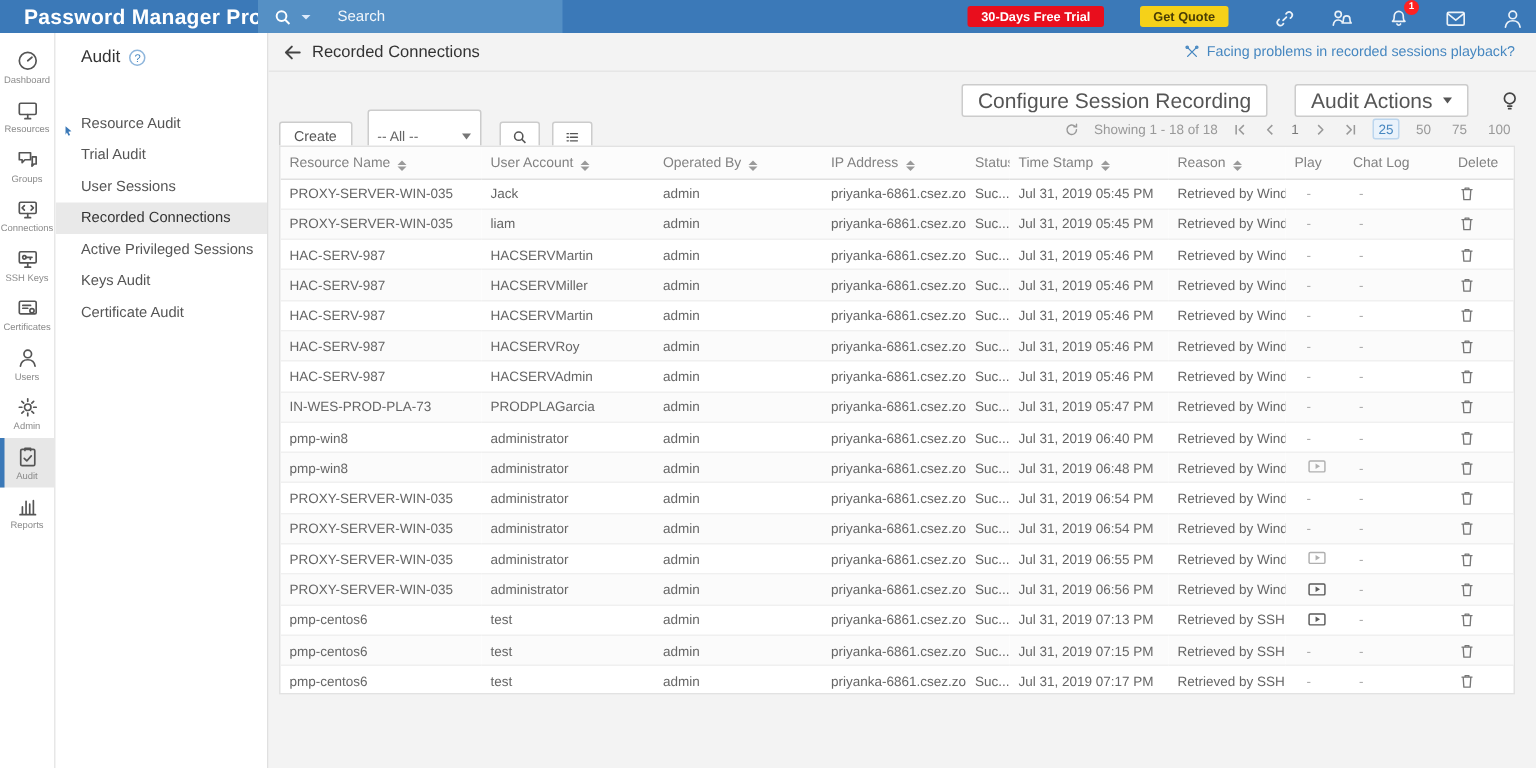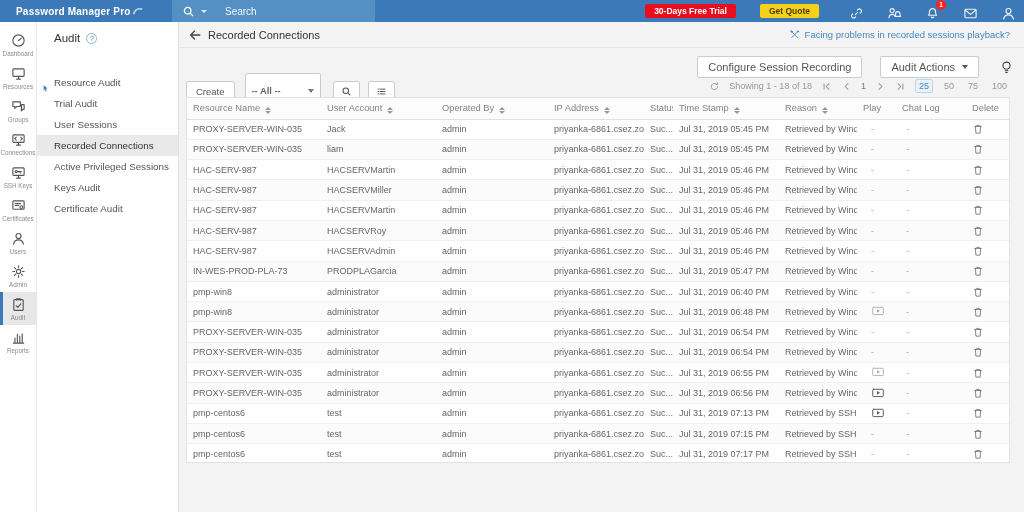--- a/index.html
+++ b/index.html
@@ -6,21 +6,21 @@
     --accent:#3b79b8; --search-bg:#5590c5; --trial-red:#e90e1d; --quote-yellow:#f5d119;
     --link-blue:#4687c0; --page-bg:#f3f3f3;
   }
   *{box-sizing:border-box;margin:0;padding:0;}
   html,body{width:1024px;height:512px;overflow:hidden;}
   body{font-family:"Liberation Sans","DejaVu Sans",sans-serif;position:relative;background:#fff;color:#555;}
   .ic{display:inline-block;vertical-align:middle;}
 
   
   .topbar{position:absolute;top:0;left:0;width:1024px;height:22px;background:var(--accent);display:flex;align-items:center;z-index:5;}
-  .logo{color:#fff;font-size:10px;font-weight:bold;padding-left:16px;letter-spacing:.2px;display:flex;align-items:center;gap:2px;}
+  .logo{color:#fff;font-size:14px;font-weight:bold;padding-left:16px;letter-spacing:.2px;display:flex;align-items:center;gap:2px;}
   .searchbox{position:absolute;left:172px;top:0;width:203px;height:22px;background:var(--search-bg);display:flex;align-items:center;padding:0 10px;gap:6px;color:#eaf2fa;}
   .searchbox .ph{font-size:10px;color:rgba(255,255,255,.92);margin-left:12px;}
   .tb-right{position:absolute;right:8px;top:0;height:22px;display:flex;align-items:center;gap:24px;}
   .pill{height:14px;display:flex;align-items:center;border-radius:2px;padding:0 9px;font-size:8.5px;font-weight:bold;cursor:pointer;}
   .pill.trial{background:var(--trial-red);color:#fff;}
   .pill.quote{background:var(--quote-yellow);color:#4a3d05;}
   .tb-ic{color:rgba(255,255,255,.9);position:relative;width:15px;height:15px;}
   .tb-ic .ic{width:15px;height:15px;}
   .badge{position:absolute;top:-4px;right:-6px;background:#f22;color:#fff;border-radius:50%;width:10px;height:10px;font-size:6.5px;display:flex;align-items:center;justify-content:center;font-weight:bold;}
 
@@ -42,27 +42,27 @@
 
   
   .main{position:absolute;top:22px;left:179px;width:845px;bottom:0;background:var(--page-bg);}
   .page-header{height:26px;display:flex;align-items:center;padding:0 14px 0 9px;border-bottom:1px solid #e6e6e6;}
   .back{color:#444;width:14px;height:14px;cursor:pointer;margin-right:6px;}
   .page-title{font-size:11px;color:#333;}
   .help-link{margin-left:auto;display:flex;align-items:center;gap:5px;color:var(--link-blue);font-size:9.5px;cursor:pointer;}
   .help-link .ic{width:11px;height:11px;}
 
   .actions-row{position:absolute;top:34px;right:10px;display:flex;align-items:center;gap:18px;}
-  .btn{background:#fff;border:1px solid #ccc;border-radius:2px;font-size:11px;color:#555;height:22px;display:inline-flex;align-items:center;padding:0 10px;cursor:pointer;gap:7px;}
+  .btn{background:#fff;border:1px solid #ccc;border-radius:2px;font-size:14px;color:#555;height:22px;display:inline-flex;align-items:center;padding:0 10px;cursor:pointer;gap:7px;}
   .caret{width:0;height:0;border-left:3.5px solid transparent;border-right:3.5px solid transparent;border-top:4px solid #555;display:inline-block;}
   .bulb{color:#444;width:15px;height:15px;margin-left:2px;}
 
   .filter-row{position:absolute;top:51px;left:7px;display:flex;align-items:center;gap:8px;}
   .btn.sm{height:21px;font-size:9.5px;padding:0 9px;}
-  .select{width:76px;height:36px;background:#fff;border:1px solid #ccc;border-radius:2px;font-size:9.3px;color:#666;display:flex;align-items:center;padding:0 6px;justify-content:space-between;cursor:pointer;margin-left:2px;font-weight:bold;}
+  .select{width:76px;height:36px;background:#fff;border:1px solid #ccc;border-radius:2px;font-size:9.3px;color:#666;display:flex;align-items:center;padding:0 6px;justify-content:space-between;cursor:pointer;margin-left:2px;}
   .icon-btn{width:27px;height:20px;background:#fff;border:1px solid #ccc;border-radius:2px;display:flex;align-items:center;justify-content:center;color:#555;cursor:pointer;}
   .icon-btn .ic{width:11px;height:11px;}
 
   .paging-row{position:absolute;top:57px;right:14px;display:flex;align-items:center;gap:9px;font-size:9px;color:#999;}
   .paging-row .ic{width:11px;height:11px;color:#999;cursor:pointer;}
   .pnum{color:#777;}
   .psize{cursor:pointer;padding:1px 3px;}
   .psize.sel{background:#e9f2fb;border:1px solid #bcd6ee;border-radius:2px;color:var(--link-blue);}
 
   

